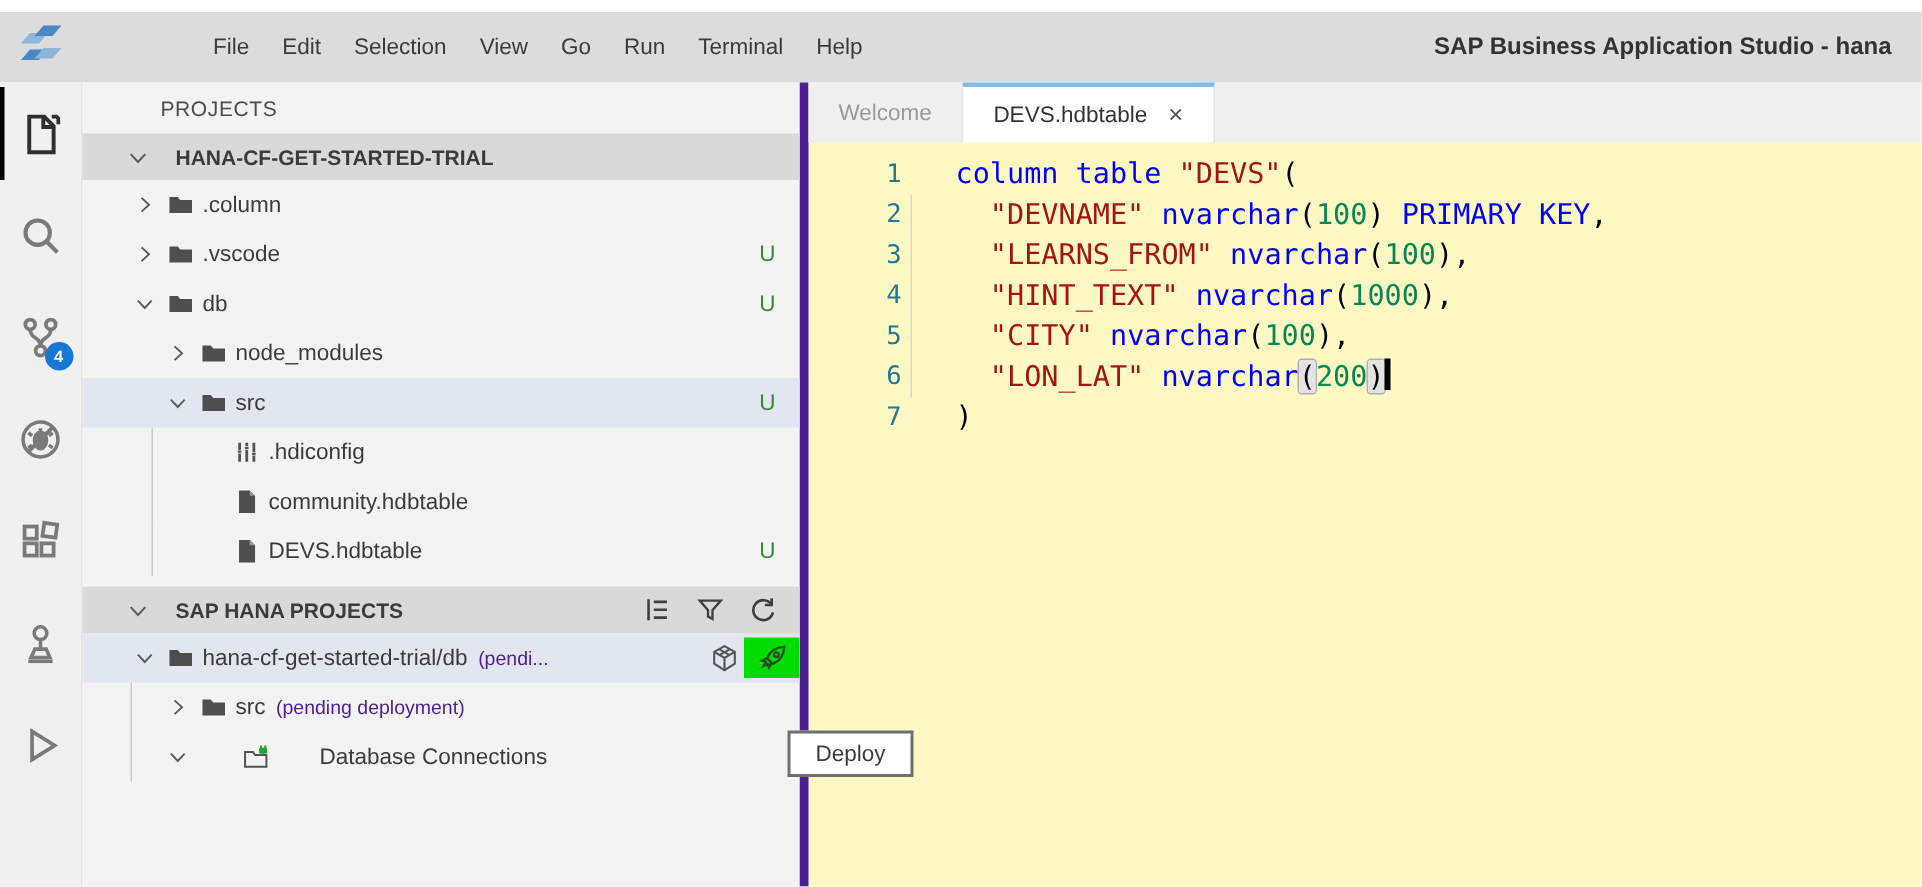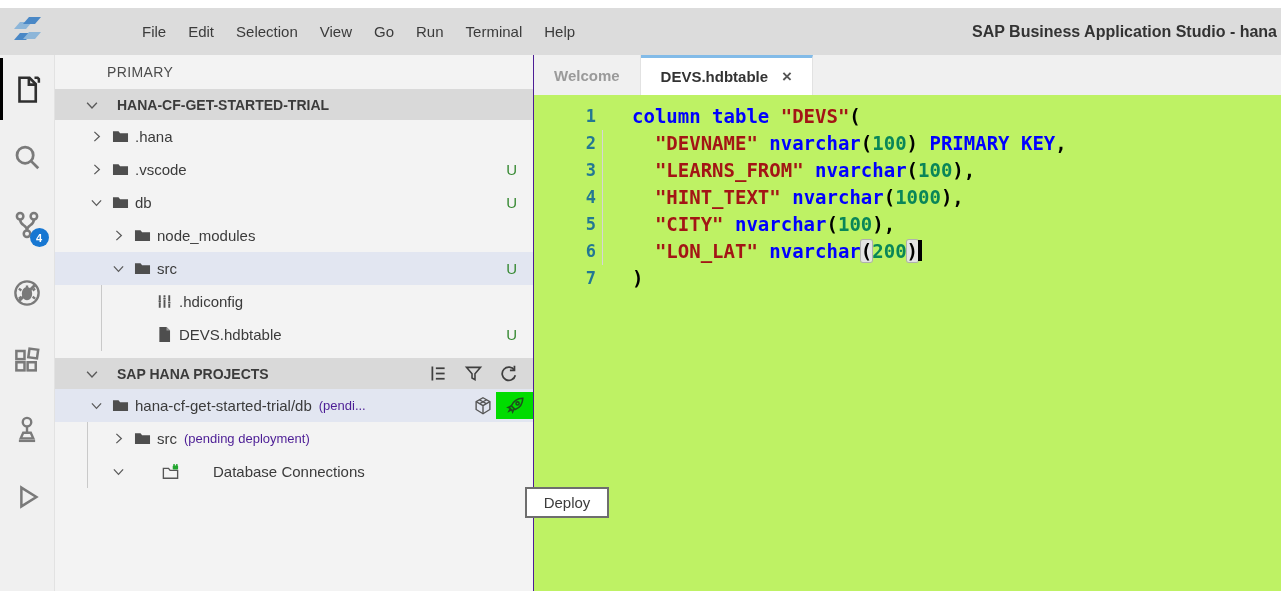--- a/index.html
+++ b/index.html
@@ -5,21 +5,21 @@
   * { box-sizing: border-box; margin: 0; padding: 0; }
   html,body { width:1281px; height:591px; overflow:hidden; }
   body { font-family:"Liberation Sans", sans-serif; background:#fff; position:relative; color:#3c3c3c; }
 
   
   .top-strip { height:8px; background:#ffffff; }
   .menubar { height:47px; background:#dcdcdc; display:flex; align-items:center;gap:40px; }
   .sap-logo { width:34px; height:32px; margin-left:12px; flex:0 0 auto; }
   .menu-items { display:flex; margin-left:45px; }
   .menu-item { padding:0 11px; font-size:15px; color:#3b3b3b; line-height:47px; cursor:default; }
-  .window-title { margin-left:auto; padding-right:4px; font-weight:bold; font-size:16px; color:#333; white-space:nowrap; }
+  .window-title { margin-left:auto; padding-right:20px; font-weight:bold; font-size:16px; color:#333; white-space:nowrap; }
 
   
   .main { display:flex; height:536px; }
 
   
   .activity-bar { width:55px; background:#f0f0f0; border-right:1px solid #e2e2e2; display:flex; flex-direction:column; align-items:center; position:relative; }
   .activity-item { width:55px; height:68px; display:flex; align-items:center; justify-content:center; position:relative; cursor:pointer; }
   .activity-item svg { width:30px; height:30px; }
   .activity-item .abadge { position:absolute; right:6px; bottom:12px; min-width:19px; height:19px; border-radius:10px; background:#1777d2; color:#fff; font-size:11px; font-weight:bold; display:flex; align-items:center; justify-content:center; }
   .active-indicator { position:absolute; left:0; top:3px; width:3px; height:62px; background:#000; }
@@ -42,21 +42,21 @@
   .tree-row .tsuffix { margin-left:7px; font-size:13px; color:#4c1d95; white-space:nowrap; }
   .tree-row .git-badge { margin-left:auto; margin-right:16px; color:#388a34; font-size:15px; }
   .tree-row .row-actions { margin-left:4px; display:flex; align-items:center; flex:0 0 auto; }
   .tree-row .row-actions .icon { width:26px; height:26px; display:flex; align-items:center; justify-content:center; }
   .tree-row .row-actions .icon svg { width:22px; height:22px; }
   .tree-row .row-actions .icon.hl { background:#00dc00; width:37px; height:27px; }
   .guide { position:absolute; top:0; bottom:0; width:1px; background:#c9c9c9; }
   .hana-gap { height:7px; }
 
   
-  .editor { flex:1; display:flex; flex-direction:column; background:#bef264; border-left:1px solid #4c1d95;font-weight:bold; }
+  .editor { flex:1; display:flex; flex-direction:column; background:#fef9c3; border-left:6px solid #4c1d95; }
   .tab-bar { height:40px; background:#f0f0f0; display:flex; }
   .tab { padding:0 20px; display:flex; align-items:center; font-size:15px; color:#9a9a9a; border-right:1px solid #e2e2e2; cursor:pointer; position:relative; }
   .tab.active { background:#fff; color:#333; border-top:3px solid #82bbe8; }
   .tab .close { margin-left:14px; color:#555; font-size:17px; line-height:1; cursor:pointer; }
   .code-area { flex:1; padding-top:8px; font-family:"DejaVu Sans Mono", monospace; font-size:19px; }
   .code-line { height:27px; line-height:27px; display:flex; white-space:pre; position:relative; }
   .gutter { width:62px; text-align:right; color:#237893; flex:0 0 auto; font-size:17px; }
   .ltext { margin-left:36px; position:relative; }
   .code-guide { position:absolute; left:-30px; top:0; bottom:0; width:1px; background:#d6d6d6; }
   .seg-k { color:#0000ff; } .seg-s { color:#a31515; } .seg-n { color:#098658; } .seg-p { color:#000; }
@@ -158,21 +158,21 @@
       <div class="activity-item">
         <span class="icon">
           <svg viewBox="0 0 24 24">
             <path d="M7.5 4.5 L19.5 12 L7.5 19.5 Z" fill="none" stroke="#7a7a7a" stroke-width="2"></path>
           </svg>
         </span>
       </div>
     </div>
 
   <div class="sidebar">
-    <div class="pane-title">PRIMARY</div>
+    <div class="pane-title">PROJECTS</div>
     <div class="section-header" id="project-header">
         <span class="icon">
           <svg viewBox="0 0 24 24">
             <polyline points="5.5,9 12,16 18.5,9" fill="none" stroke="#5a5a5a" stroke-width="1.8"></polyline>
           </svg>
         </span>
         <span class="sh-label">HANA-CF-GET-STARTED-TRIAL</span>
       </div>
     <div id="explorer-tree">
         <div class="tree-row" style="padding-left: 30px;">
@@ -183,21 +183,21 @@
               </svg>
             </span>
           </span>
           <span class="ficon">
             <span class="icon">
               <svg viewBox="0 0 24 24">
                 <path d="M2.5 5.5 h7 l2 2.5 h10 v11 h-19 z" fill="#4e4e4e"></path>
               </svg>
             </span>
           </span>
-          <span class="tlabel">.hana</span>
+          <span class="tlabel">.column</span>
         </div>
         <div class="tree-row" style="padding-left: 30px;">
           <span class="chev">
             <span class="icon">
               <svg viewBox="0 0 24 24">
                 <polyline points="9,5.5 16,12 9,18.5" fill="none" stroke="#5a5a5a" stroke-width="1.8"></polyline>
               </svg>
             </span>
           </span>
           <span class="ficon">
@@ -268,20 +268,33 @@
           <span class="chev"></span>
           <span class="ficon">
             <span class="icon">
               <svg viewBox="0 0 24 24" stroke="#555" stroke-width="2.4">
                 <path d="M6 4v6 M6 13v7 M12 4v3 M12 10v10 M18 4v8 M18 15v5"></path>
                 <path d="M4.5 11.5h3 M10.5 8.5h3 M16.5 13.5h3" stroke-width="2"></path>
               </svg>
             </span>
           </span>
           <span class="tlabel">.hdiconfig</span>
+        </div>
+        <div class="tree-row" style="padding-left: 74px;">
+          <div class="guide" style="left: 46px;"></div>
+          <span class="chev"></span>
+          <span class="ficon">
+            <span class="icon">
+              <svg viewBox="0 0 24 24">
+                <path d="M5.5 2.5h9l4.5 4.5v14.5h-13.5z" fill="#4e4e4e"></path>
+                <path d="M14.5 2.5v4.5h4.5z" fill="#9a9a9a"></path>
+              </svg>
+            </span>
+          </span>
+          <span class="tlabel">community.hdbtable</span>
         </div>
         <div class="tree-row" style="padding-left: 74px;">
           <div class="guide" style="left: 46px;"></div>
           <span class="chev"></span>
           <span class="ficon">
             <span class="icon">
               <svg viewBox="0 0 24 24">
                 <path d="M5.5 2.5h9l4.5 4.5v14.5h-13.5z" fill="#4e4e4e"></path>
                 <path d="M14.5 2.5v4.5h4.5z" fill="#9a9a9a"></path>
               </svg>

